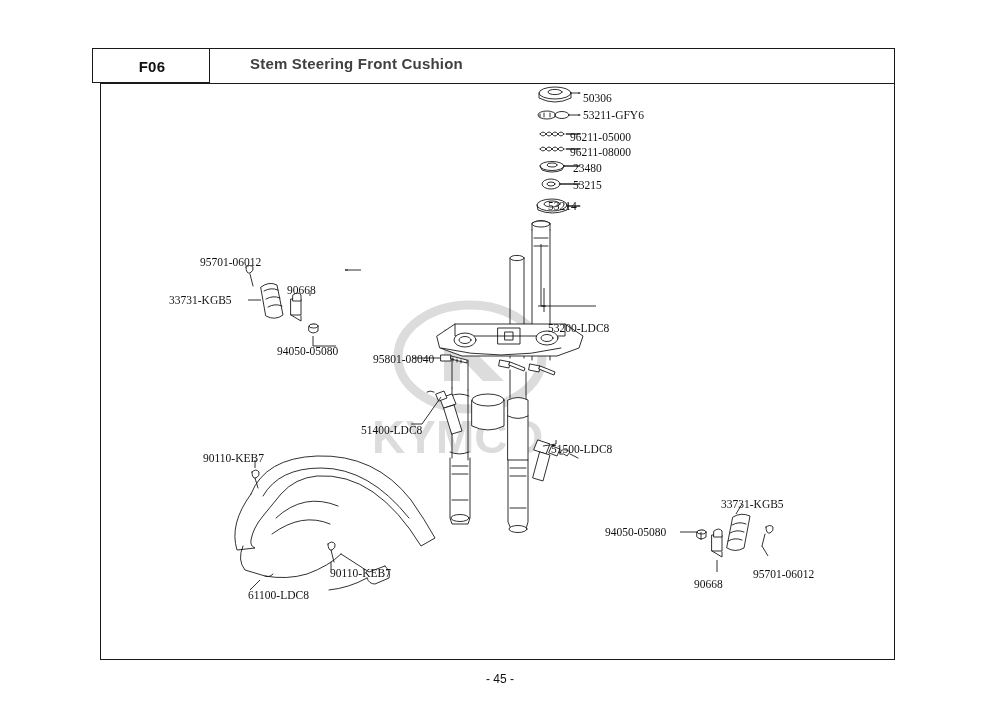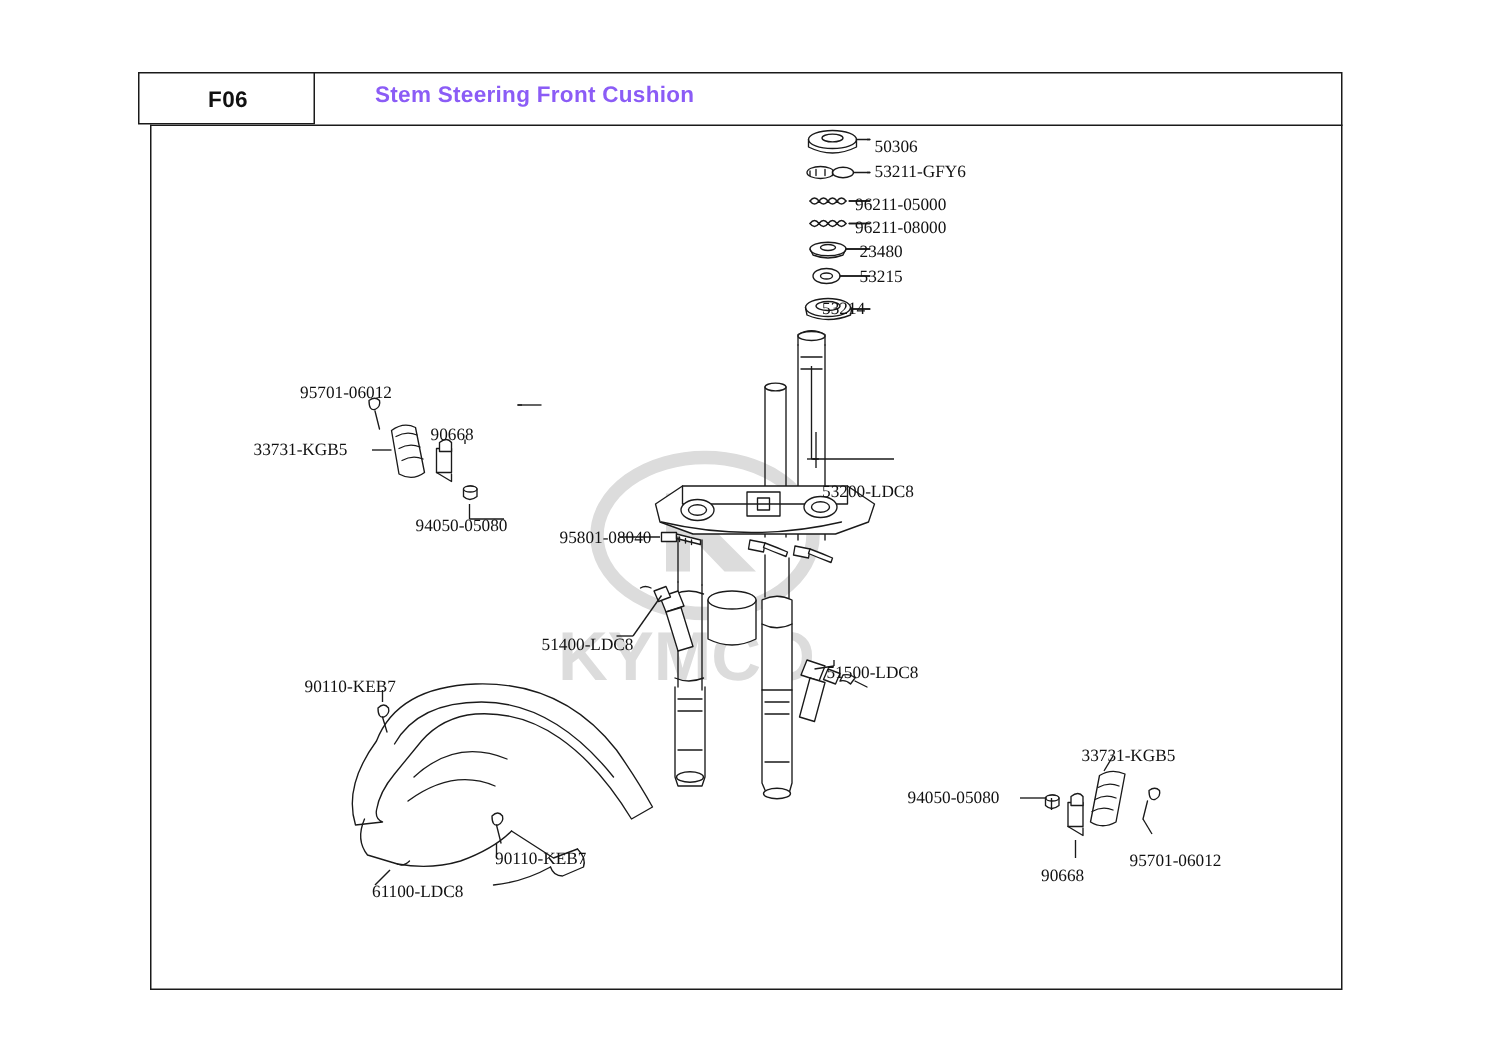--- a/index.html
+++ b/index.html
@@ -55,21 +55,21 @@
     width: 795px;
     height: 0;
     border-top: 1px solid #1a1a1a;
   }
   .title-text {
     position: absolute;
     left: 250px;
     top: 55px;
     font-size: 15px;
     font-weight: bold;
-    color: #8b5cf6;
+    color: #404040;
     letter-spacing: .2px;
     white-space: nowrap;
   }
   .page-number {
     position: absolute;
     left: 0;
     top: 672px;
     width: 1000px;
     text-align: center;
     font-size: 12px;
@@ -383,14 +383,15 @@
 
   <div class="lbl" style="left:203px;top:452px;">90110-KEB7</div>
   <div class="lbl" style="left:330px;top:567px;">90110-KEB7</div>
   <div class="lbl" style="left:207px;top:589px;margin-left:41px;">61100-LDC8</div>
 
   <div class="lbl" style="left:721px;top:498px;">33731-KGB5</div>
   <div class="lbl" style="left:605px;top:526px;">94050-05080</div>
   <div class="lbl" style="left:694px;top:578px;">90668</div>
   <div class="lbl" style="left:753px;top:568px;">95701-06012</div>
 
+  <div class="page-number">- 45 -</div>
 
 </div>
 
 </body></html>

